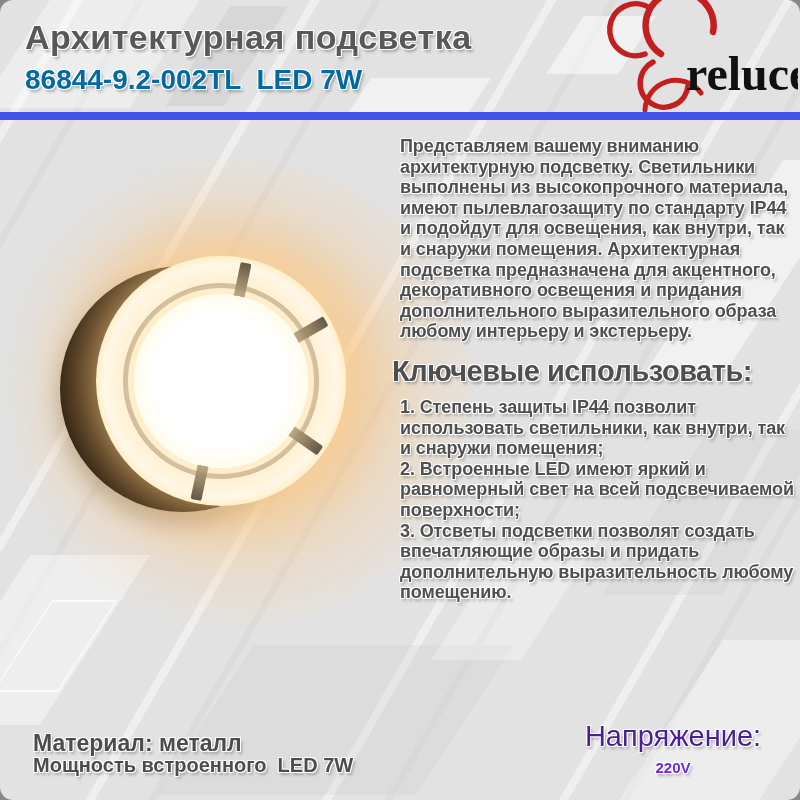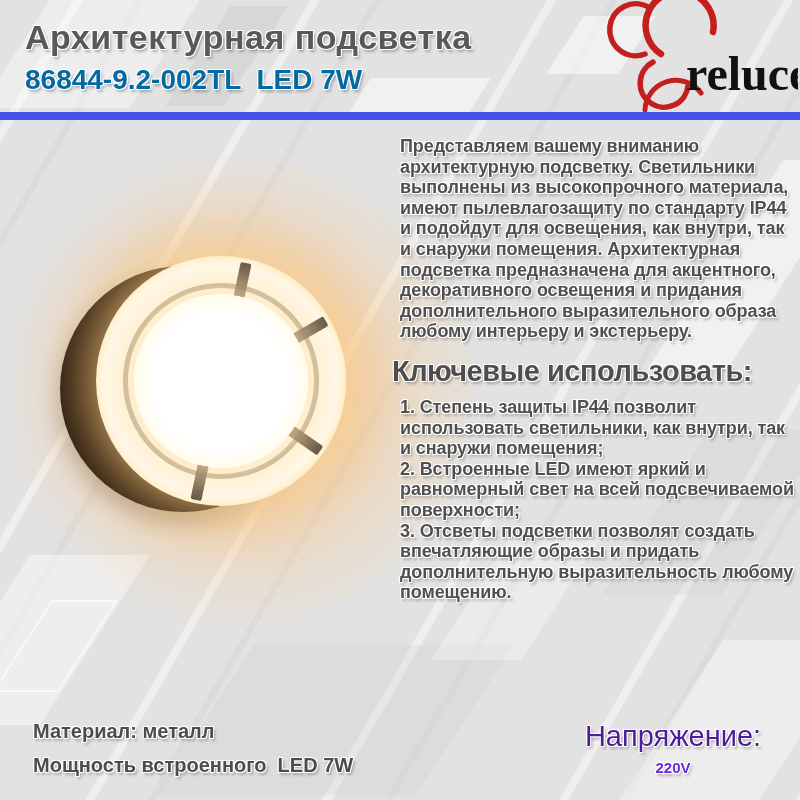--- a/index.html
+++ b/index.html
@@ -1,20 +1,21 @@
 <!DOCTYPE html>
 <html><head>
 <meta charset="utf-8">
 <style>
   html,body{margin:0;padding:0;background:#888;}
   .page{
     position:relative;width:800px;height:800px;overflow:hidden;
     background:#e2e2e2;
     font-family:"Liberation Sans", sans-serif;
     color:#4f4f4f;
+    border-radius:13px;
   }
   
   .page::before{
     content:"";position:absolute;inset:0;pointer-events:none;
     background:
       repeating-linear-gradient(120deg,
         rgba(255,255,255,0) 0 64px,
         rgba(255,255,255,.45) 64px 72px,
         rgba(255,255,255,0) 72px 118px,
         rgba(165,165,165,.10) 118px 125px,
@@ -94,21 +95,21 @@
   .intro{
     margin:0;font-size:18px;line-height:20.6px;font-weight:700;
     color:#4f4f4f;letter-spacing:-.1px;
   }
   .adv-title{
     margin:13px 0 9px -8px;font-size:29px;font-weight:700;color:#4e4e4e;letter-spacing:-.5px;
   }
   .adv{font-size:18px;line-height:20.6px;font-weight:700;color:#4f4f4f;letter-spacing:-.1px;}
 
   footer{position:absolute;left:0;bottom:0;width:800px;height:84px;z-index:3;}
-  .spec-material{position:absolute;left:33px;top:4px;font-size:20px;font-weight:700;color:#4c4c4c;}
+  .spec-material{position:absolute;left:33px;top:14px;font-size:23px;font-weight:700;color:#4c4c4c;}
   .spec-power{position:absolute;left:33px;top:38px;font-size:20px;font-weight:700;color:#4c4c4c;white-space:pre;}
   .spec-voltage{position:absolute;right:22px;top:4px;width:210px;text-align:center;}
   .spec-voltage .v-label{font-size:29px;font-weight:400;color:#4c1d95;}
   .spec-voltage .v-value{margin-top:6px;font-size:15px;font-weight:700;color:#6d28d9;}
 </style>
 </head>
 <body>
 
 <div class="page">
 

